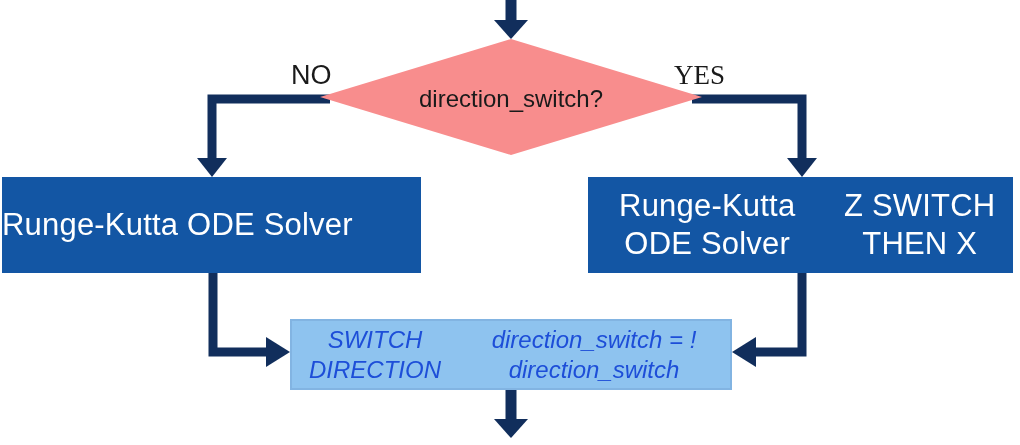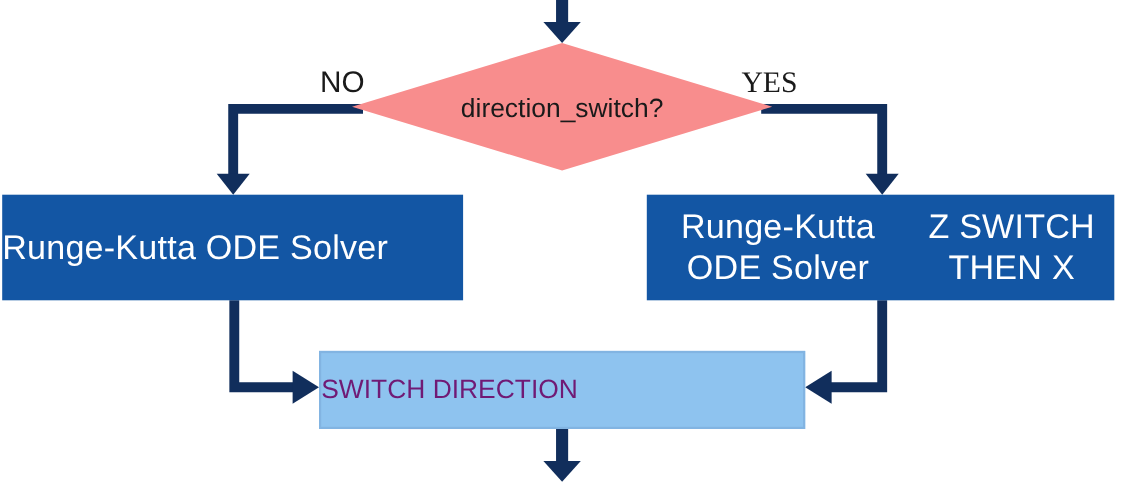--- a/index.html
+++ b/index.html
@@ -97,17 +97,18 @@
 
   <div class="node solver-box solver-box-left" style="background-color: rgb(19, 86, 164); color: rgb(255, 255, 255);">
     <span>Runge-Kutta ODE Solver</span>
   </div>
 
   <div class="node solver-box solver-box-right" style="background-color: rgb(19, 86, 164); color: rgb(255, 255, 255);">
     <span>Runge-Kutta ODE Solver</span>
     <span>Z SWITCH THEN X</span>
   </div>
 
-  <div class="node switch-box" style="background-color: rgb(142, 195, 239); color: #701a75; border-color: rgb(130, 180, 226);">
+  <div class="node switch-box" style="background-color: rgb(142, 195, 239); color: #1d4ed8; border-color: rgb(130, 180, 226); font-style: italic;">
     <span>SWITCH DIRECTION</span>
+    <span>direction_switch = ! direction_switch</span>
   </div>
 
 </div>
 
 </body></html>

